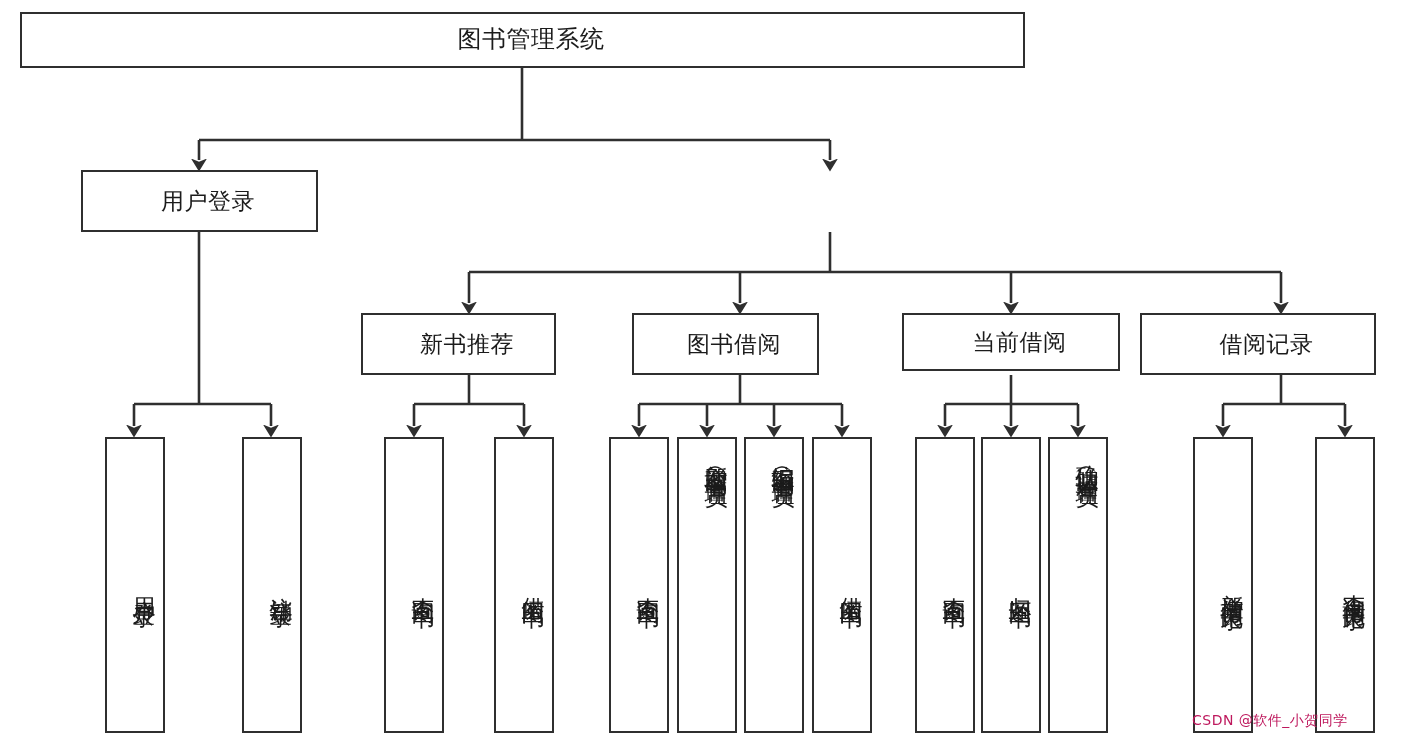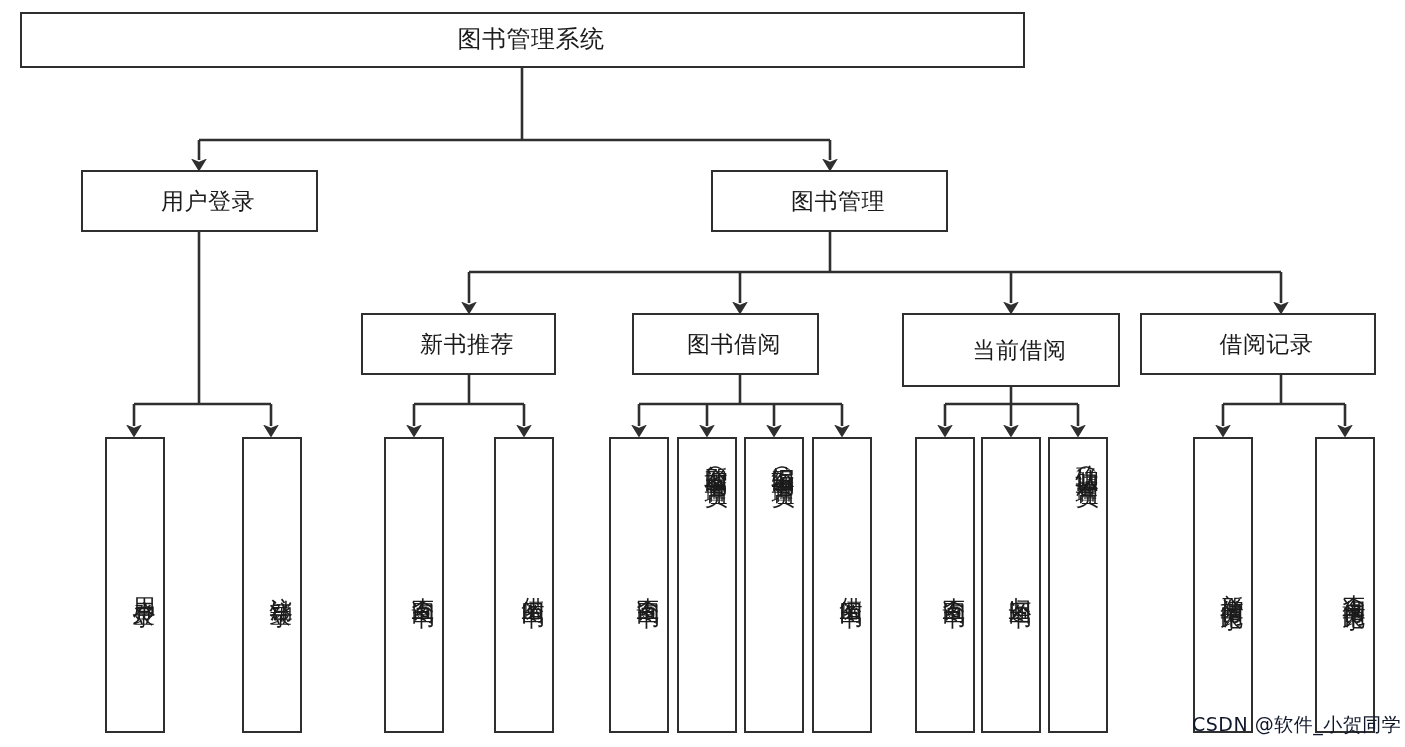--- a/index.html
+++ b/index.html
@@ -66,22 +66,22 @@
   .lk {
     stroke: #2f2f2f;
     stroke-width: 2.6;
     fill: none;
   }
   .arrowhead {
     fill: #2f2f2f;
   }
   .watermark {
     position: absolute;
-    color: #0f172a;
-    font-size: 19px;
+    color: #be185d;
+    font-size: 14px;
     white-space: pre;
     letter-spacing: 0.5px;
   }
 </style>
 </head>
 <body>
 
 <div id="canvas">
 
   <svg class="links" viewBox="0 0 1405 747">
@@ -132,31 +132,28 @@
     <path class="lk" d="M1345,404 L1345,426" marker-end="url(#ah)"></path>
   </svg>
 
   <div class="node horiz root" style="left:20px; top:12px; width:1005px; height:56px;">
     <span class="label">图书管理系统</span>
   </div>
 
   <div class="node horiz" style="left:81px; top:170px; width:237px; height:62px;">
     <span class="label">用户登录</span>
   </div>
-  <div class="node horiz" style="left:711px; top:170px; width:237px; height:62px;">
-    <span class="label">图书管理</span>
-  </div>
 
   <div class="node horiz" style="left:361px; top:313px; width:195px; height:62px;">
     <span class="label">新书推荐</span>
   </div>
   <div class="node horiz" style="left:632px; top:313px; width:187px; height:62px;">
     <span class="label">图书借阅</span>
   </div>
-  <div class="node horiz" style="left:902px; top:313px; width:218px; height:74px;">
+  <div class="node horiz" style="left:902px; top:313px; width:218px; height:58px;">
     <span class="label">当前借阅</span>
   </div>
   <div class="node horiz" style="left:1140px; top:313px; width:236px; height:62px;">
     <span class="label">借阅记录</span>
   </div>
 
   <div class="node vert centered" style="left:105px; top:437px; width:60px; height:296px;">
     <span class="label">用户登录</span>
   </div>
   <div class="node vert centered" style="left:242px; top:437px; width:60px; height:296px;">

